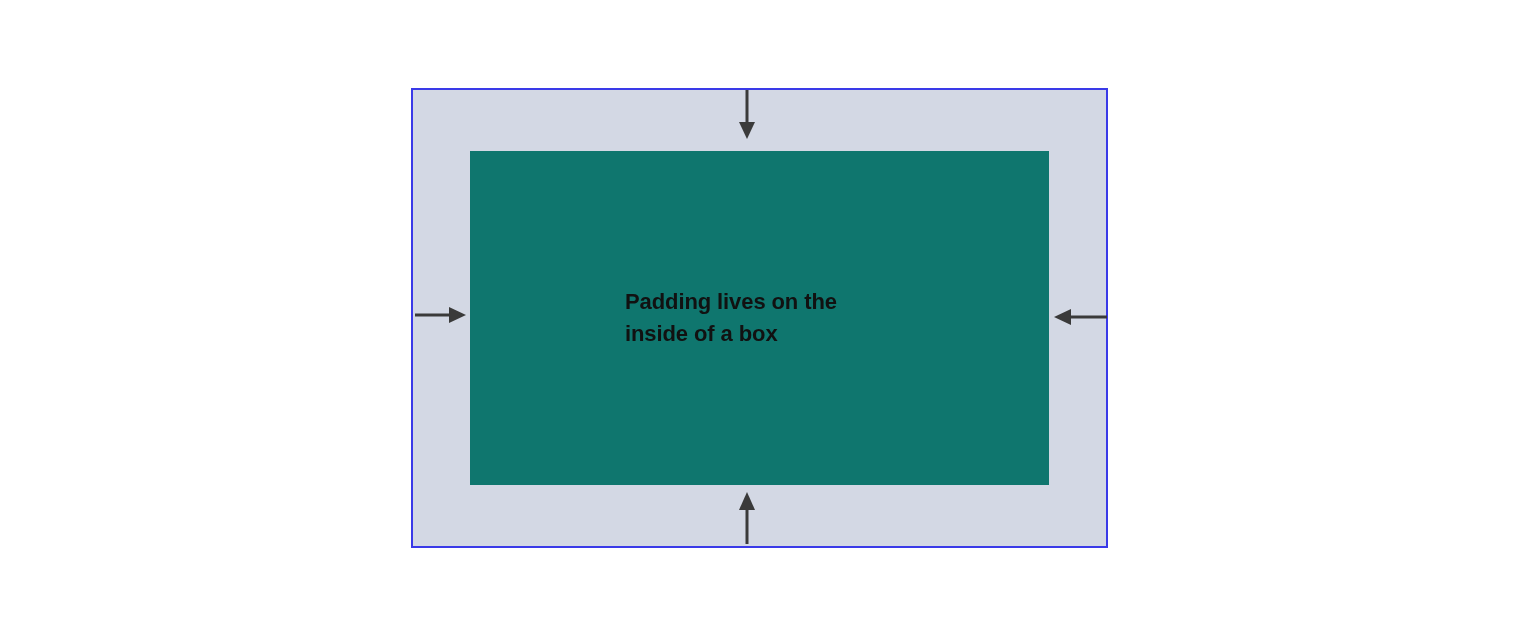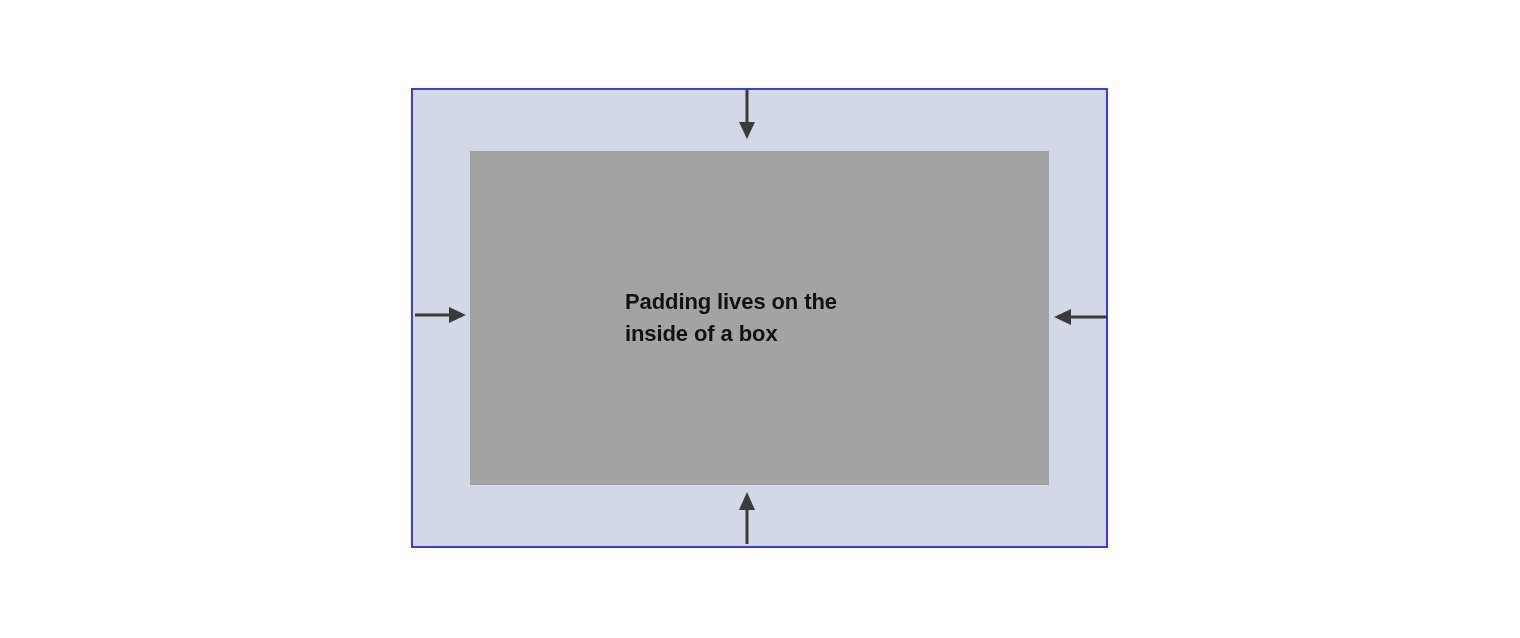--- a/index.html
+++ b/index.html
@@ -32,21 +32,21 @@
     border: 2px solid #3a3ae8;
   }
 
   
   .content-box {
     position: absolute;
     left: 470px;
     top: 151px;
     width: 579px;
     height: 334px;
-    background: #a3a3a3;
+    background: #0f766e;
     display: flex;
     align-items: center;
     justify-content: flex-start;
   }
   .content-label {
     margin-left: 155px;
     max-width: 290px;
     color: #111111;
     font-family: "Liberation Sans", sans-serif;
     font-size: 22px;

